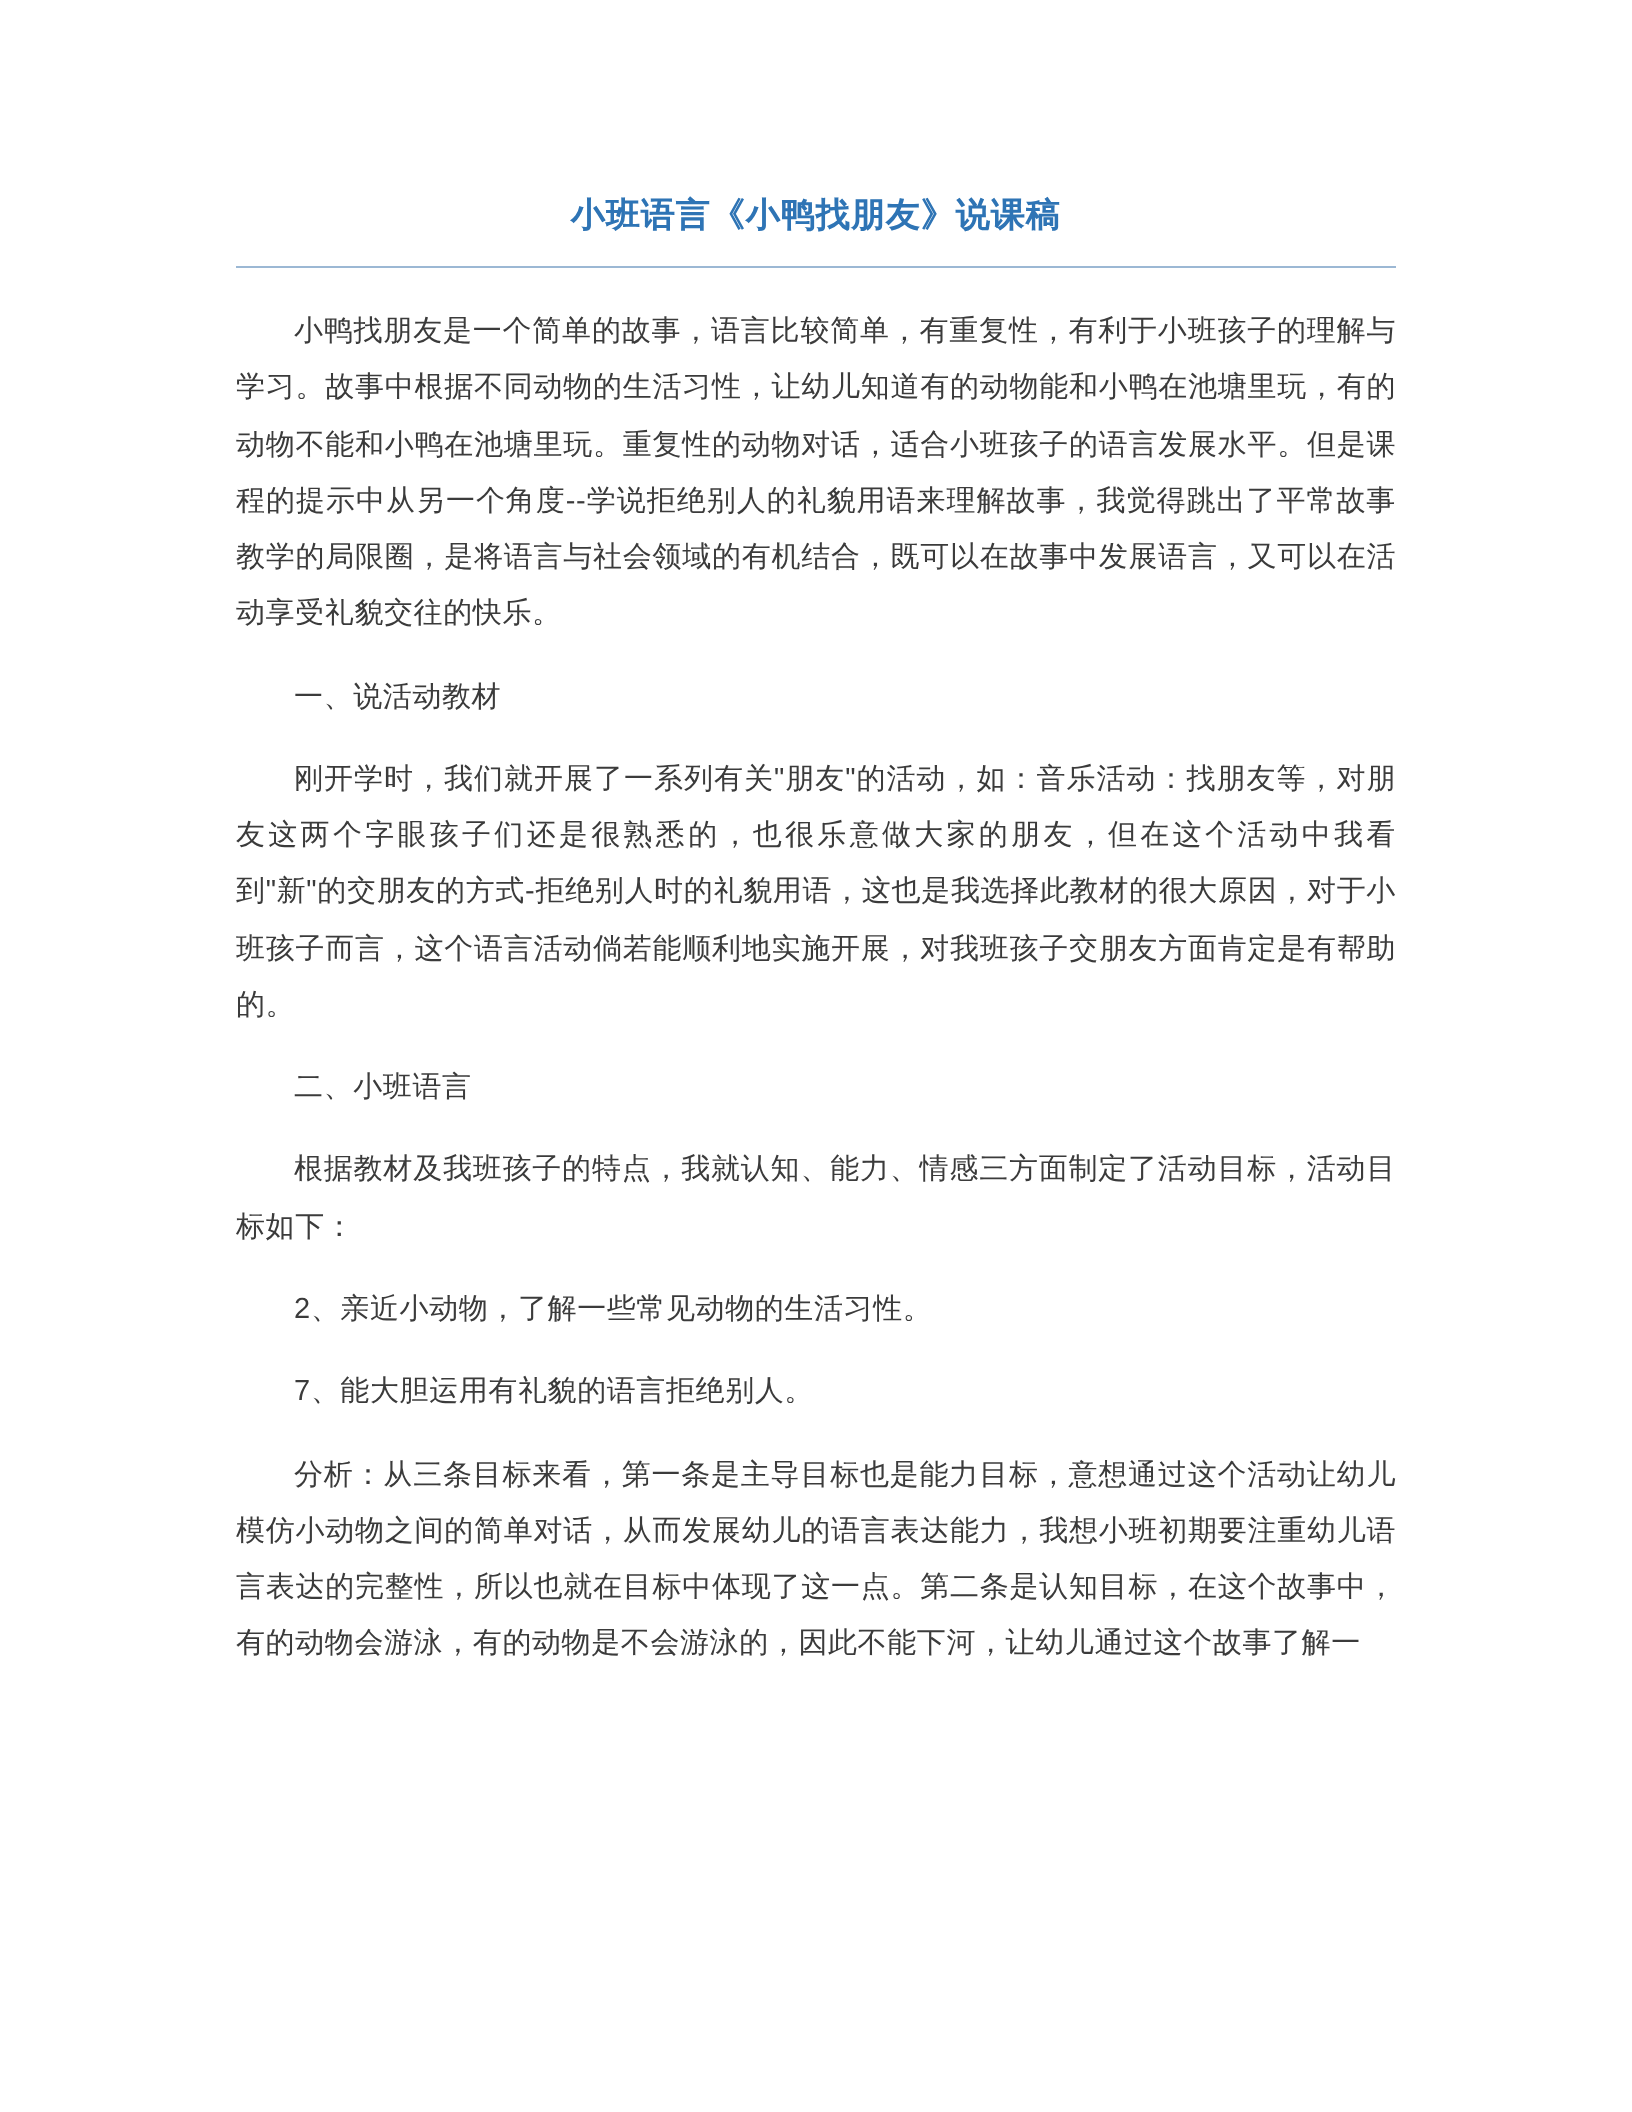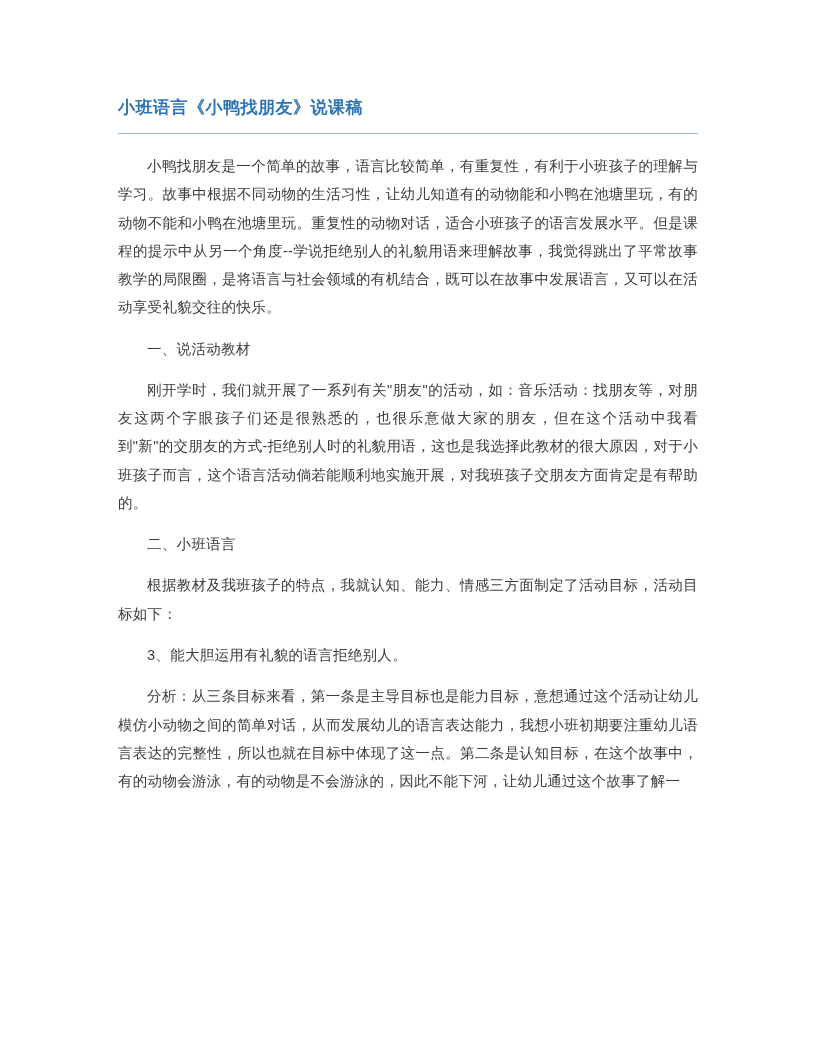--- a/index.html
+++ b/index.html
@@ -11,20 +11,21 @@
     font-family: "Liberation Sans", "DejaVu Sans", sans-serif;
     overflow: hidden;
   }
   .page {
     width: 816px;
     height: 1056px;
     background: #ffffff;
     padding: 96px 118px 60px 118px;
   }
   .doc-title {
+    text-align: center;
     color: #2e74b5;
     font-size: 17px;
     font-weight: bold;
     letter-spacing: 0.5px;
     padding-bottom: 14px;
   }
   .title-rule {
     border: none;
     border-top: 1px solid #9cb8d4;
     margin: 0 0 18px 0;
@@ -46,16 +47,17 @@
 <div class="page">
   <h1 class="doc-title">小班语言《小鸭找朋友》说课稿</h1>
   <hr class="title-rule">
 
   <div class="doc-body">
     <p>小鸭找朋友是一个简单的故事，语言比较简单，有重复性，有利于小班孩子的理解与学习。故事中根据不同动物的生活习性，让幼儿知道有的动物能和小鸭在池塘里玩，有的动物不能和小鸭在池塘里玩。重复性的动物对话，适合小班孩子的语言发展水平。但是课程的提示中从另一个角度--学说拒绝别人的礼貌用语来理解故事，我觉得跳出了平常故事教学的局限圈，是将语言与社会领域的有机结合，既可以在故事中发展语言，又可以在活动享受礼貌交往的快乐。</p>
     <p>一、说活动教材</p>
     <p>刚开学时，我们就开展了一系列有关"朋友"的活动，如：音乐活动：找朋友等，对朋友这两个字眼孩子们还是很熟悉的，也很乐意做大家的朋友，但在这个活动中我看到"新"的交朋友的方式-拒绝别人时的礼貌用语，这也是我选择此教材的很大原因，对于小班孩子而言，这个语言活动倘若能顺利地实施开展，对我班孩子交朋友方面肯定是有帮助的。</p>
     <p>二、小班语言</p>
     <p>根据教材及我班孩子的特点，我就认知、能力、情感三方面制定了活动目标，活动目标如下：</p>
-    <p>3、能大胆运用有礼貌的语言拒绝别人。</p>
+    <p>2、亲近小动物，了解一些常见动物的生活习性。</p>
+    <p>7、能大胆运用有礼貌的语言拒绝别人。</p>
     <p>分析：从三条目标来看，第一条是主导目标也是能力目标，意想通过这个活动让幼儿模仿小动物之间的简单对话，从而发展幼儿的语言表达能力，我想小班初期要注重幼儿语言表达的完整性，所以也就在目标中体现了这一点。第二条是认知目标，在这个故事中，有的动物会游泳，有的动物是不会游泳的，因此不能下河，让幼儿通过这个故事了解一</p>
   </div>
 </div>
 
 </body></html>

